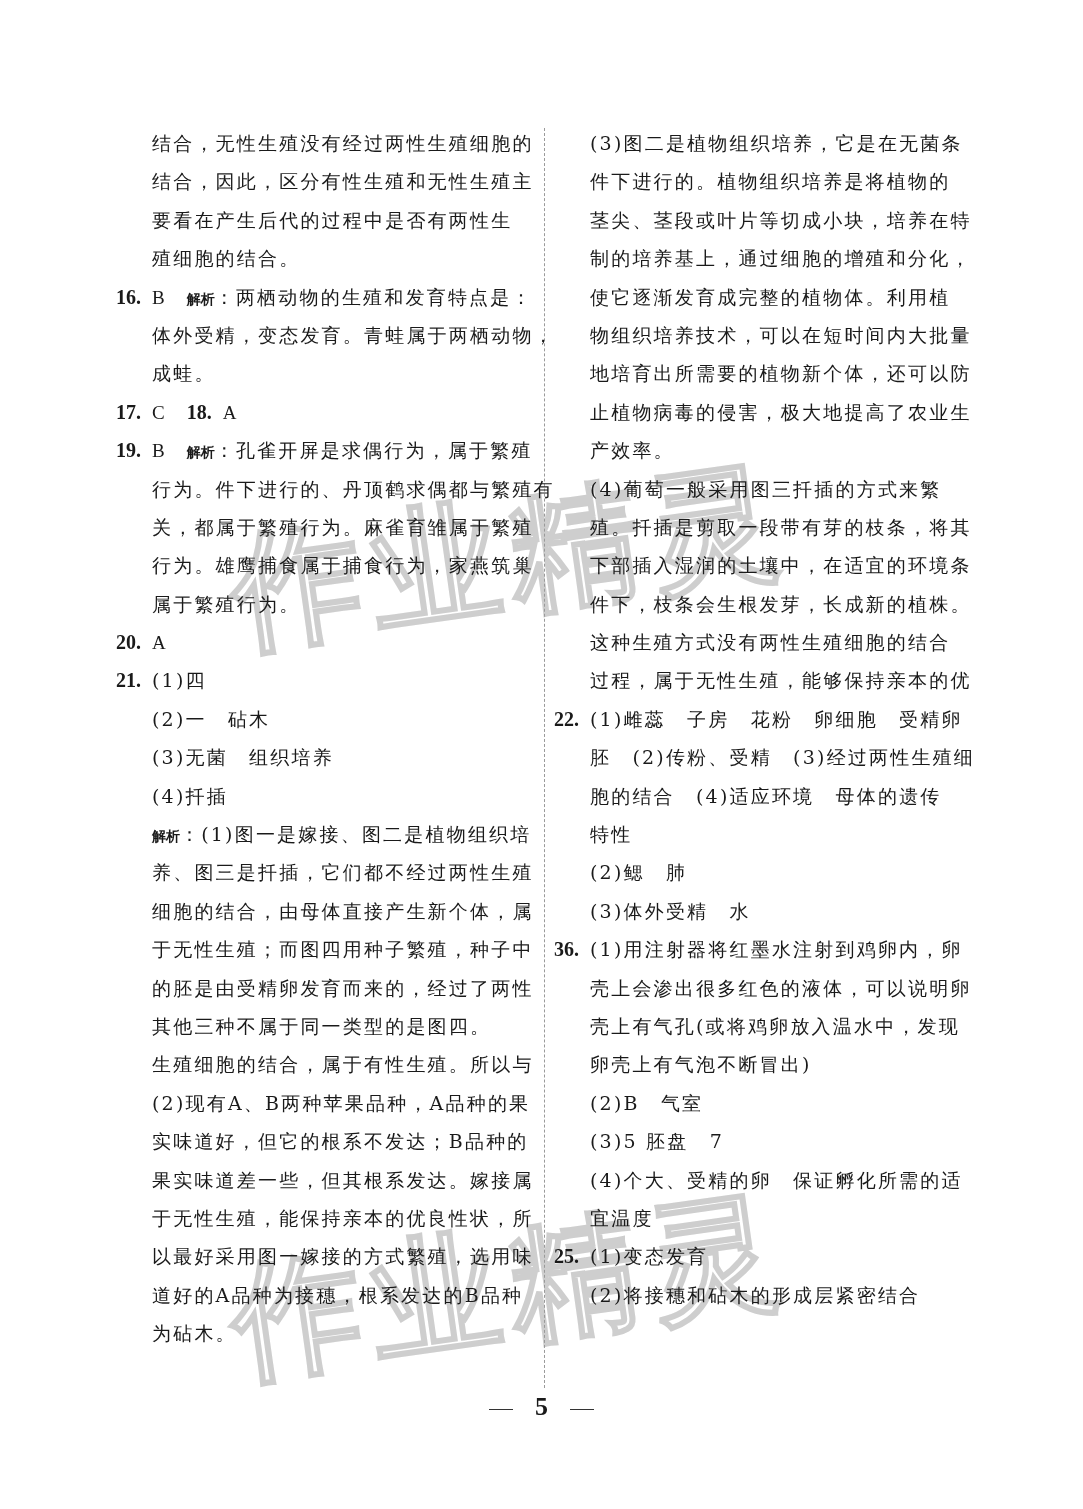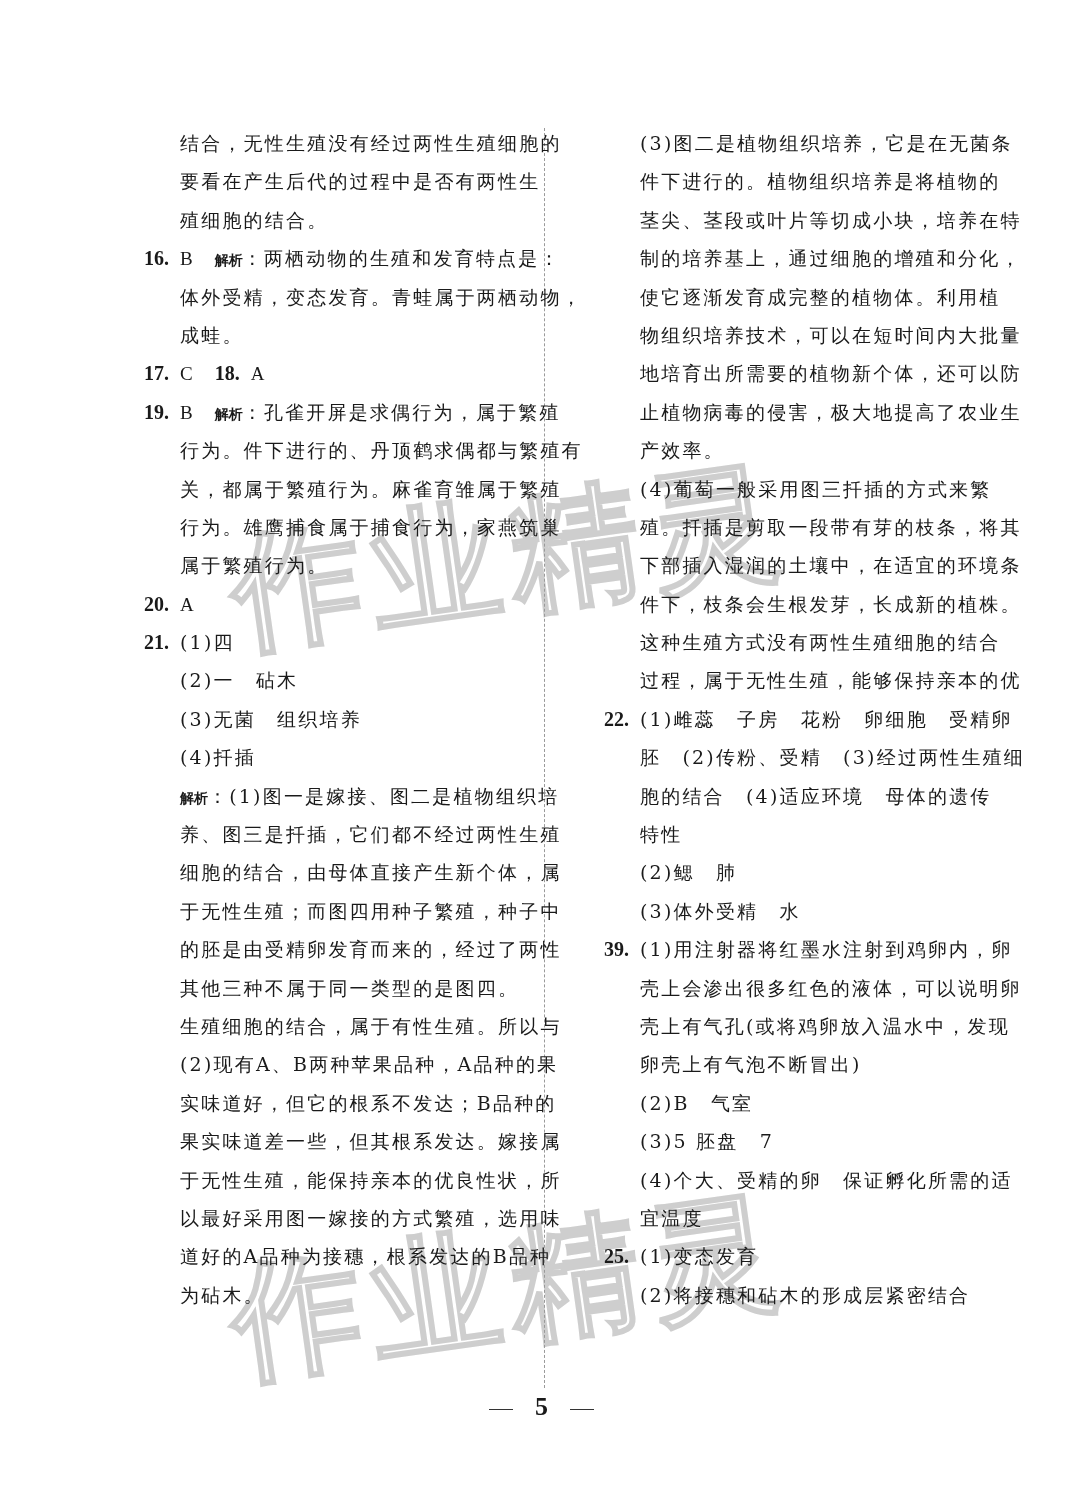--- a/index.html
+++ b/index.html
@@ -1,20 +1,20 @@
 <!DOCTYPE html>
 <html><head>
 <meta charset="utf-8">
 <style>
   html, body { margin: 0; padding: 0; background: #ffffff; }
   body { width: 1083px; height: 1509px; position: relative; overflow: hidden;
          font-family: "DejaVu Serif", "Liberation Serif", serif; color: #1a1a1a; }
-  .col { position: absolute; top: 124px; width: 410px; margin-left: 28px; }
+  .col { position: absolute; top: 124px; width: 410px; }
   .col.left { left: 116px; }
-  .col.right { left: 576px; }
+  .col.right { left: 554px; }
   .divider { position: absolute; left: 544px; top: 128px; height: 1260px;
              border-left: 1px dashed #9a9a9a; }
   .line { height: 38.4px; line-height: 38.4px; font-size: 19px; letter-spacing: 2.2px;
           white-space: nowrap; }
   .ind { padding-left: 36px; }
   .num { font-family: Liberation Serif, serif; font-weight: bold; font-size: 20px;
          letter-spacing: 0; display: inline-block; width: 36px; }
   .ans { font-family: "Liberation Serif", serif; letter-spacing: 0; margin-right: 22px; }
   .jx { font-weight: bold; font-family: "DejaVu Sans", sans-serif; letter-spacing: 0; font-size: 14px; }
   .footer { position: absolute; top: 1392px; left: 0; width: 1083px; text-align: center;
@@ -28,20 +28,21 @@
 </head>
 <body>
 
 <div class="wm" style="left:230px; top:470px;">作业精灵</div>
 <div class="wm" style="left:230px; top:1200px;">作业精灵</div>
 
 <div class="divider"></div>
 
 <div class="col left">
   <div class="line ind">结合，无性生殖没有经过两性生殖细胞的</div>
+  <div class="line ind">结合，因此，区分有性生殖和无性生殖主</div>
   <div class="line ind">要看在产生后代的过程中是否有两性生</div>
   <div class="line ind">殖细胞的结合。</div>
 
   <div class="line">
     <span class="num">16.</span><span class="ans">B</span><span class="jx">解析</span><span>：两栖动物的生殖和发育特点是：</span>
   </div>
   <div class="line ind">体外受精，变态发育。青蛙属于两栖动物，</div>
   <div class="line ind">成蛙。</div>
 
   <div class="line">
@@ -106,21 +107,21 @@
     <span class="num">22.</span><span>(1)雌蕊　子房　花粉　卵细胞　受精卵</span>
   </div>
   <div class="line ind">胚　(2)传粉、受精　(3)经过两性生殖细</div>
   <div class="line ind">胞的结合　(4)适应环境　母体的遗传</div>
   <div class="line ind">特性</div>
 
   <div class="line ind">(2)鳃　肺</div>
   <div class="line ind">(3)体外受精　水</div>
 
   <div class="line">
-    <span class="num">39.</span><span>(1)用注射器将红墨水注射到鸡卵内，卵</span>
+    <span class="num">36.</span><span>(1)用注射器将红墨水注射到鸡卵内，卵</span>
   </div>
   <div class="line ind">壳上会渗出很多红色的液体，可以说明卵</div>
   <div class="line ind">壳上有气孔(或将鸡卵放入温水中，发现</div>
   <div class="line ind">卵壳上有气泡不断冒出)</div>
   <div class="line ind">(2)B　气室</div>
   <div class="line ind">(3)5 胚盘　7</div>
   <div class="line ind">(4)个大、受精的卵　保证孵化所需的适</div>
   <div class="line ind">宜温度</div>
 
   <div class="line">

